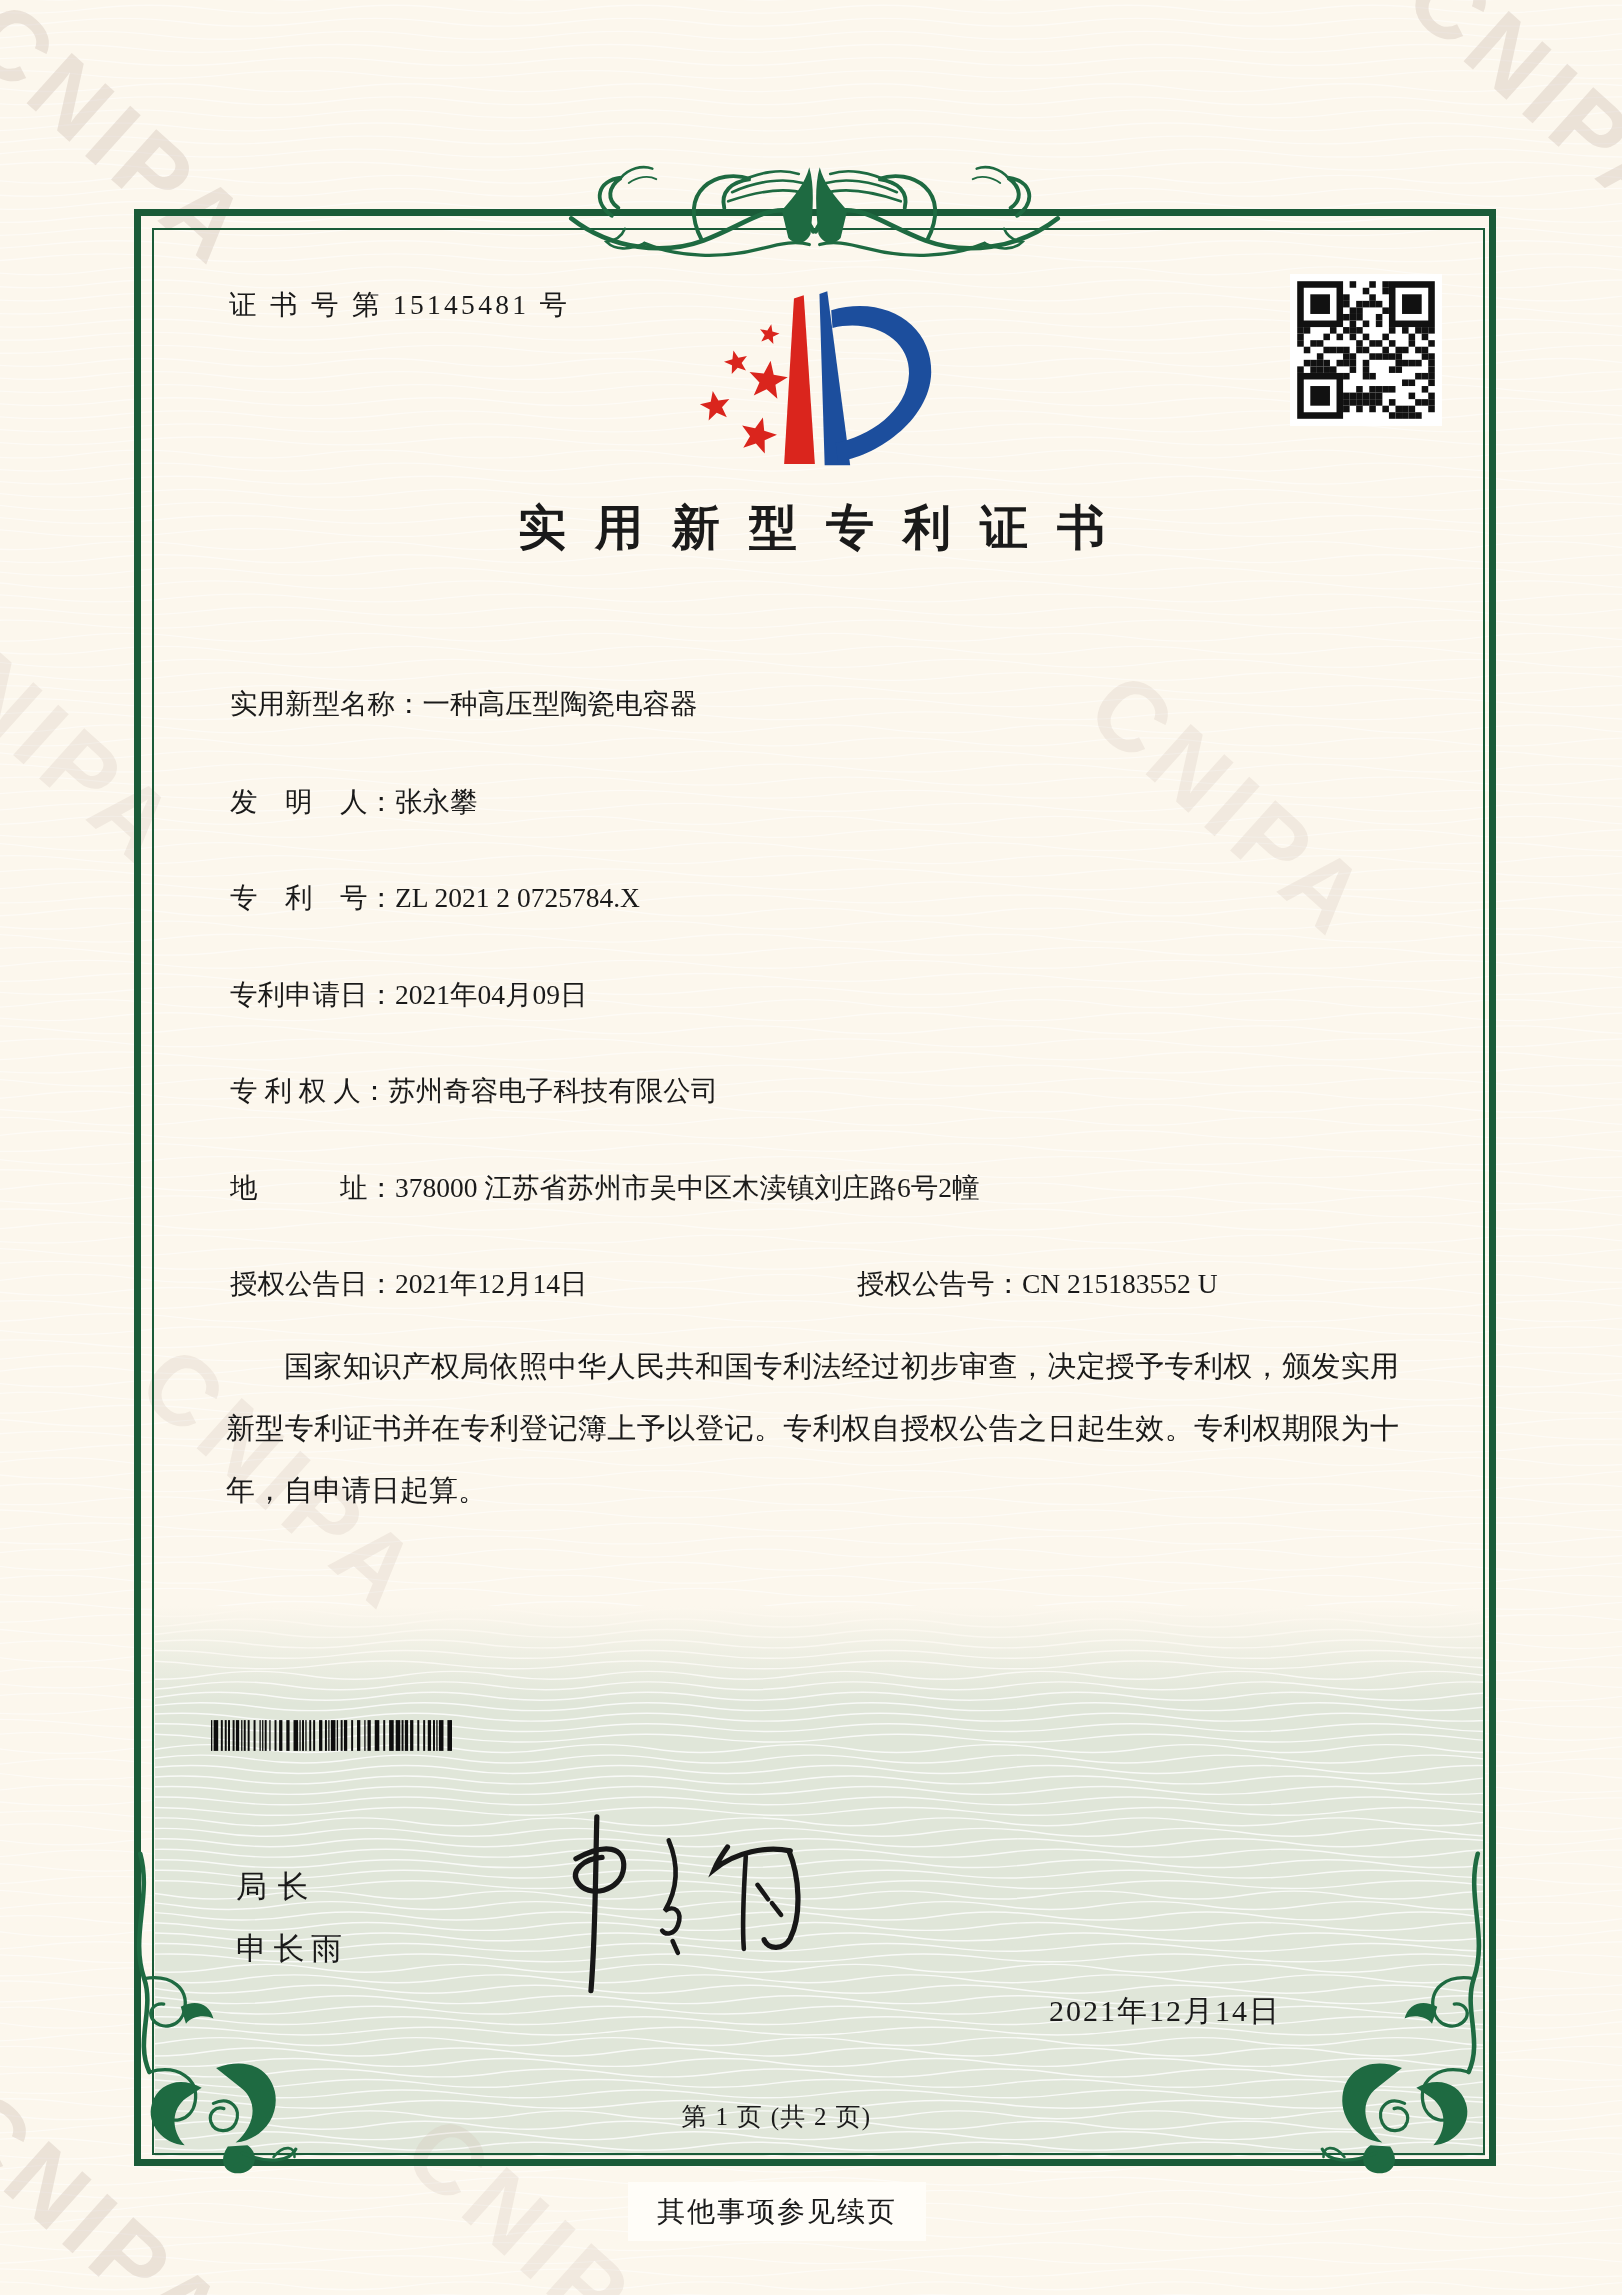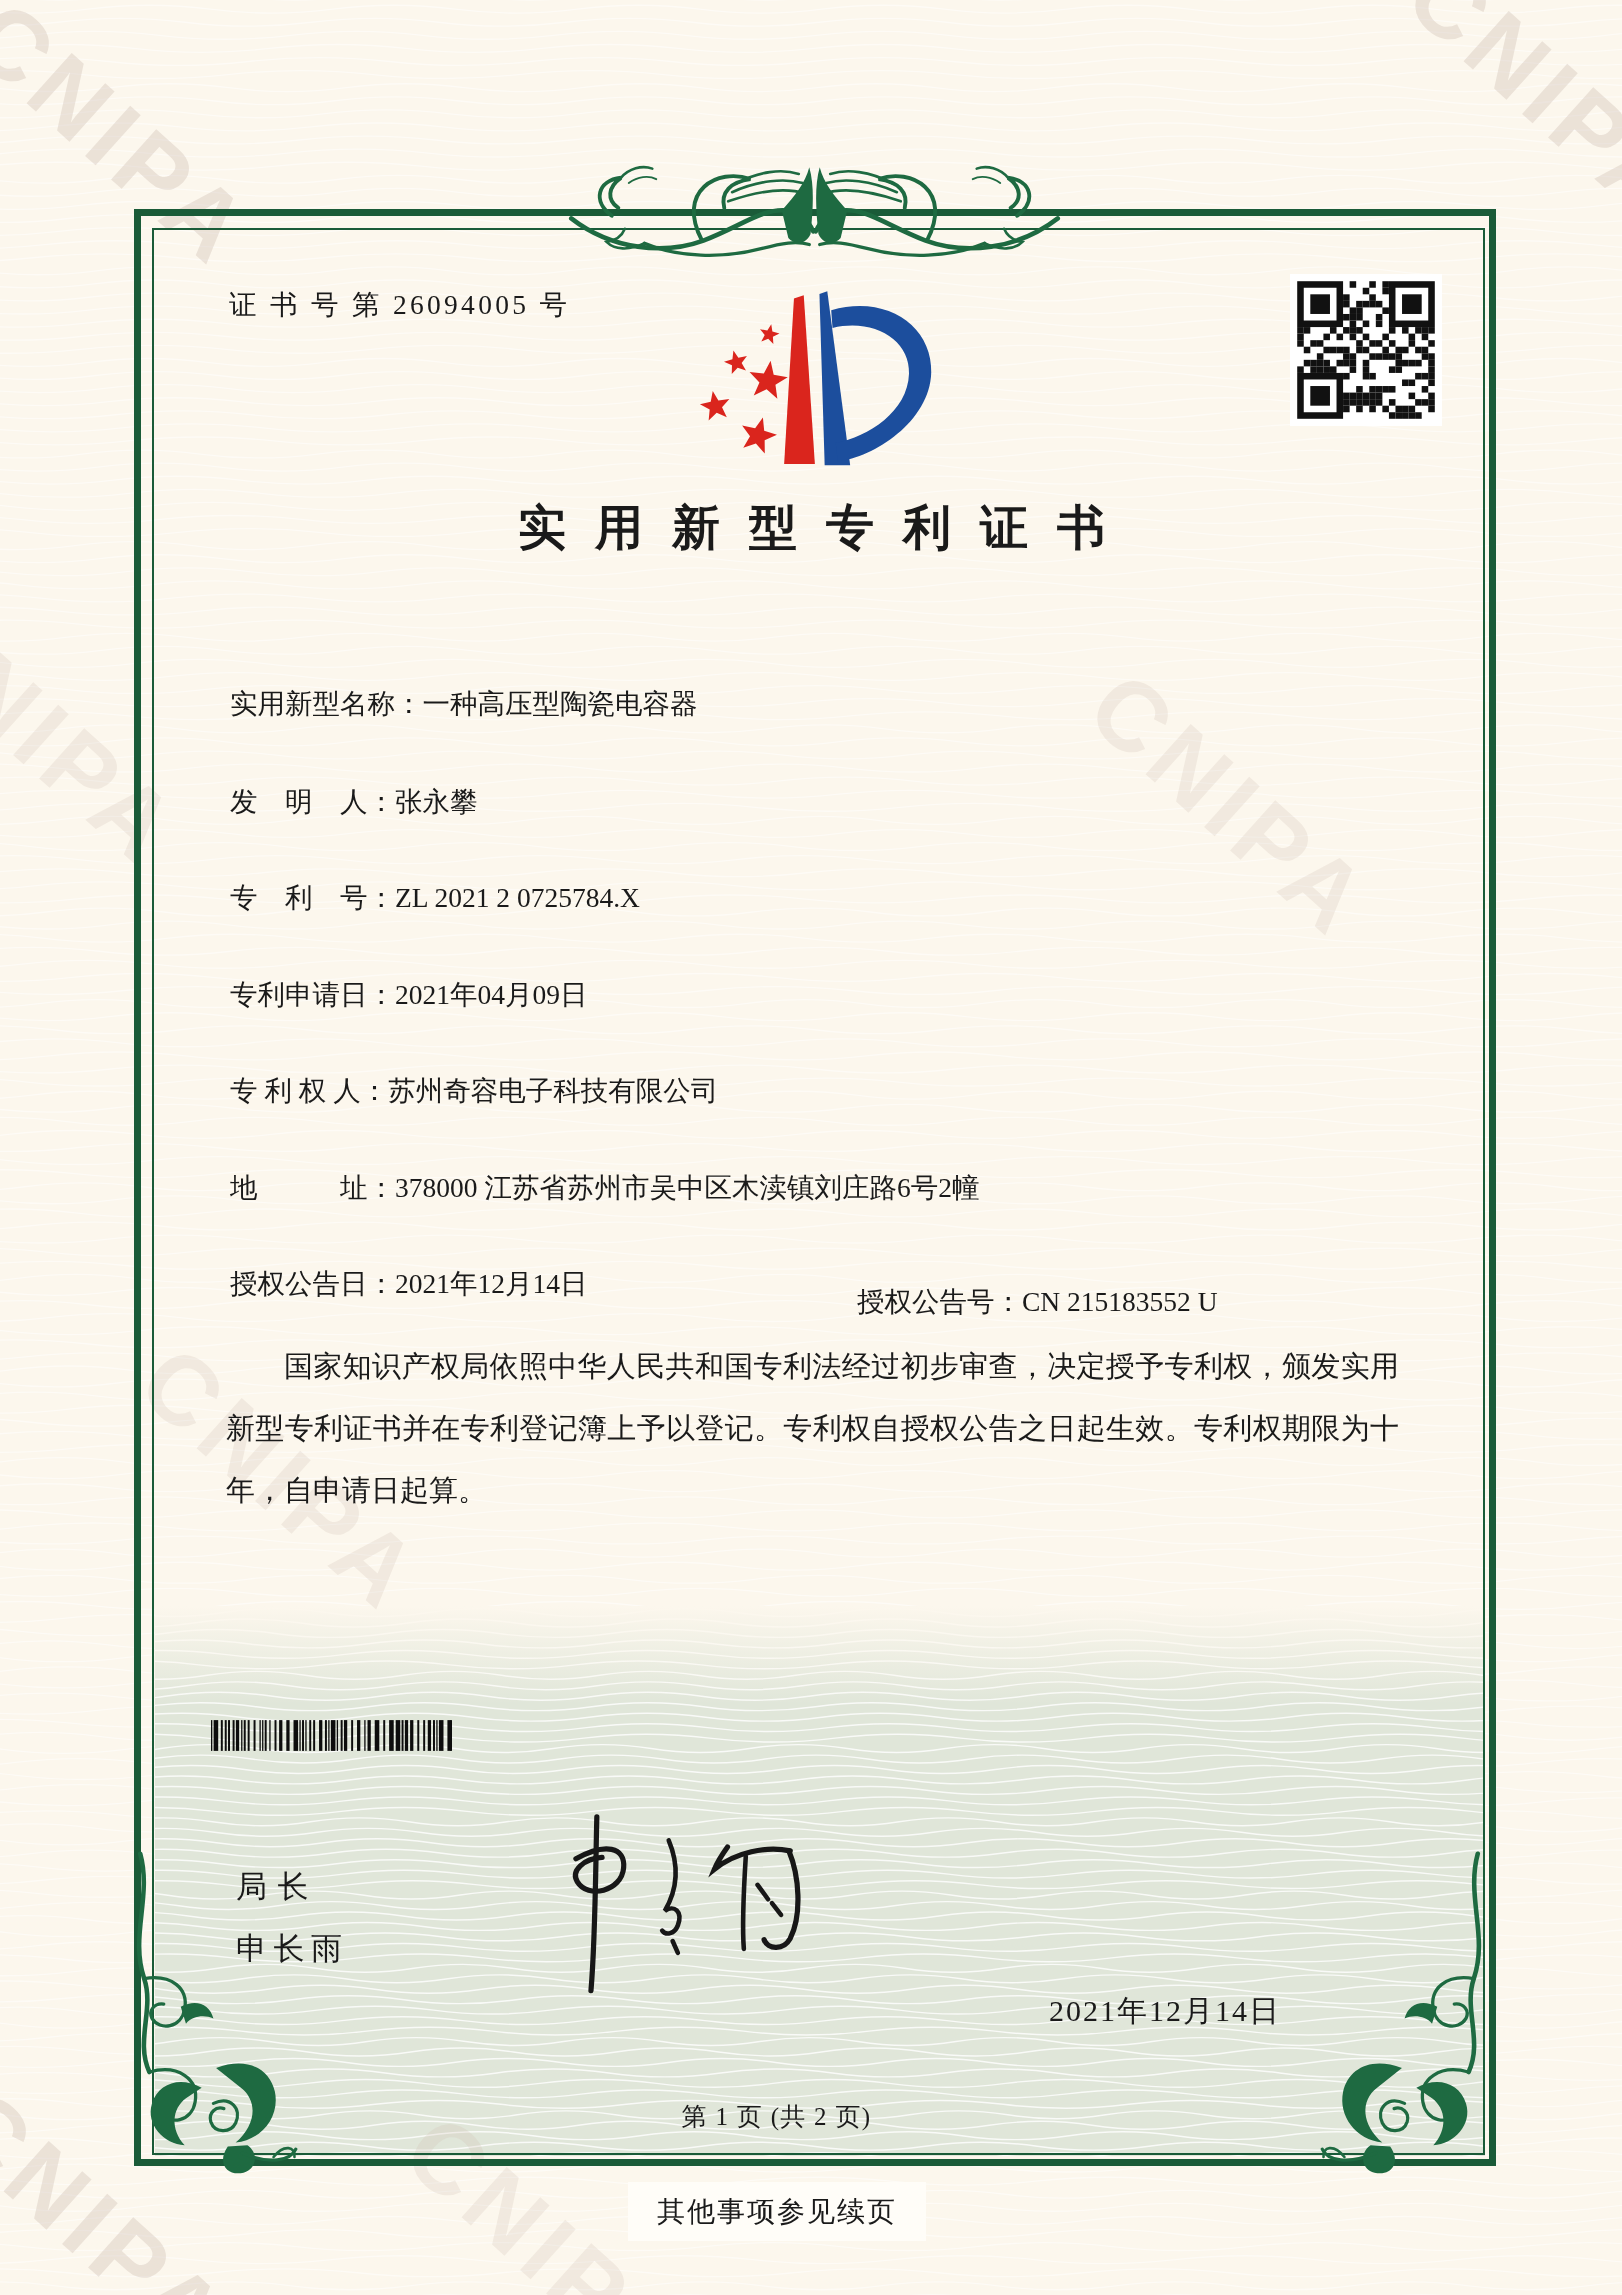--- a/index.html
+++ b/index.html
@@ -26,21 +26,21 @@
   .wm.light{color:rgba(203,185,172,0.22);}
   
   #cert-no{left:229px;top:287px;font-size:27.5px;letter-spacing:3.3px;}
   #logo{left:697px;top:258px;}
   #qr-box{left:1290px;top:274px;width:152px;height:152px;background:#fff;}
   #title{left:0;right:0;top:496px;text-align:center;font-size:48px;font-weight:bold;letter-spacing:29px;text-indent:29px;}
   
   .field-row{position:absolute;left:230px;font-size:27.5px;height:38px;line-height:38px;white-space:nowrap;}
   .field-label{display:inline-block;}
   .field-value{display:inline-block;}
-  .field-pair2{position:absolute;left:627px;top:0;margin-top:18px;}
+  .field-pair2{position:absolute;left:627px;top:0;}
   
   #body-text{left:226px;top:1335px;width:1173px;font-size:29px;line-height:62px;text-align:justify;}
   #body-text p{margin:0;text-indent:58px;}
   
   #barcode{left:211px;top:1720px;}
   #sig-role{left:236px;top:1866px;font-size:31px;letter-spacing:10.5px;}
   #sig-name{left:236px;top:1928px;font-size:31px;letter-spacing:6.5px;}
   #signature{left:497px;top:1813px;}
   #sign-date{left:995px;top:1991px;width:340px;text-align:center;font-size:30px;letter-spacing:2px;}
   #page-no{left:613px;top:2100px;width:327px;text-align:center;font-size:25px;letter-spacing:1.3px;}
@@ -333,21 +333,21 @@
       <path d="M 168,452 C 150,478 168,498 192,492 C 212,487 216,462 198,450 Z" fill="#1e6a41" stroke="none"></path>
       <path d="M 146,386 C 172,374 190,394 180,416 C 172,432 148,432 142,414 C 138,400 150,390 162,394" stroke-width="5"></path>
       <path d="M 190,462 C 232,480 264,474 272,456" stroke-width="5"></path>
       <path d="M 238,468 C 254,448 272,452 270,468" stroke-width="4"></path>
     </g>
   </svg>
   <svg class="orn" style="left:1317px;top:1851px" width="183" height="327" viewBox="0 0 280 500">
     <use href="#cornh" transform="translate(280 0) scale(-1 1)"></use>
   </svg>
 
-  <div id="cert-no" class="abs">证 书 号 第 26094005 号</div>
+  <div id="cert-no" class="abs">证 书 号 第 15145481 号</div>
 
   <svg id="logo" class="abs" width="239" height="219" viewBox="0 0 365 335">
     <g id="logo-stars" fill="#da251d">
         <polygon points="113.3,101.3 115.0,112.5 125.9,115.3 115.8,120.4 116.5,131.6 108.6,123.6 98.1,127.7 103.3,117.7 96.1,109.0 107.3,110.9"></polygon>
         <polygon points="55.4,141.6 63.0,152.6 76.1,149.9 68.0,160.6 74.6,172.2 61.9,167.7 52.9,177.6 53.2,164.2 41.0,158.7 53.9,154.9"></polygon>
         <polygon points="112.3,157.3 117.0,178.6 138.5,182.6 119.7,193.7 122.6,215.4 106.2,200.9 86.5,210.3 95.2,190.3 80.1,174.4 101.9,176.5"></polygon>
         <polygon points="23.8,203.4 32.4,217.9 49.2,215.7 38.0,228.4 45.3,243.7 29.8,236.9 17.5,248.6 19.1,231.7 4.2,223.7 20.7,220.0"></polygon>
         <polygon points="100.5,244.0 102.5,264.3 122.0,270.5 103.2,278.6 103.4,299.1 89.8,283.8 70.5,290.3 80.8,272.6 68.7,256.2 88.6,260.6"></polygon>
       </g>
     <polygon points="148,62 163,57 180,315 133,315" fill="#da251d"></polygon>

